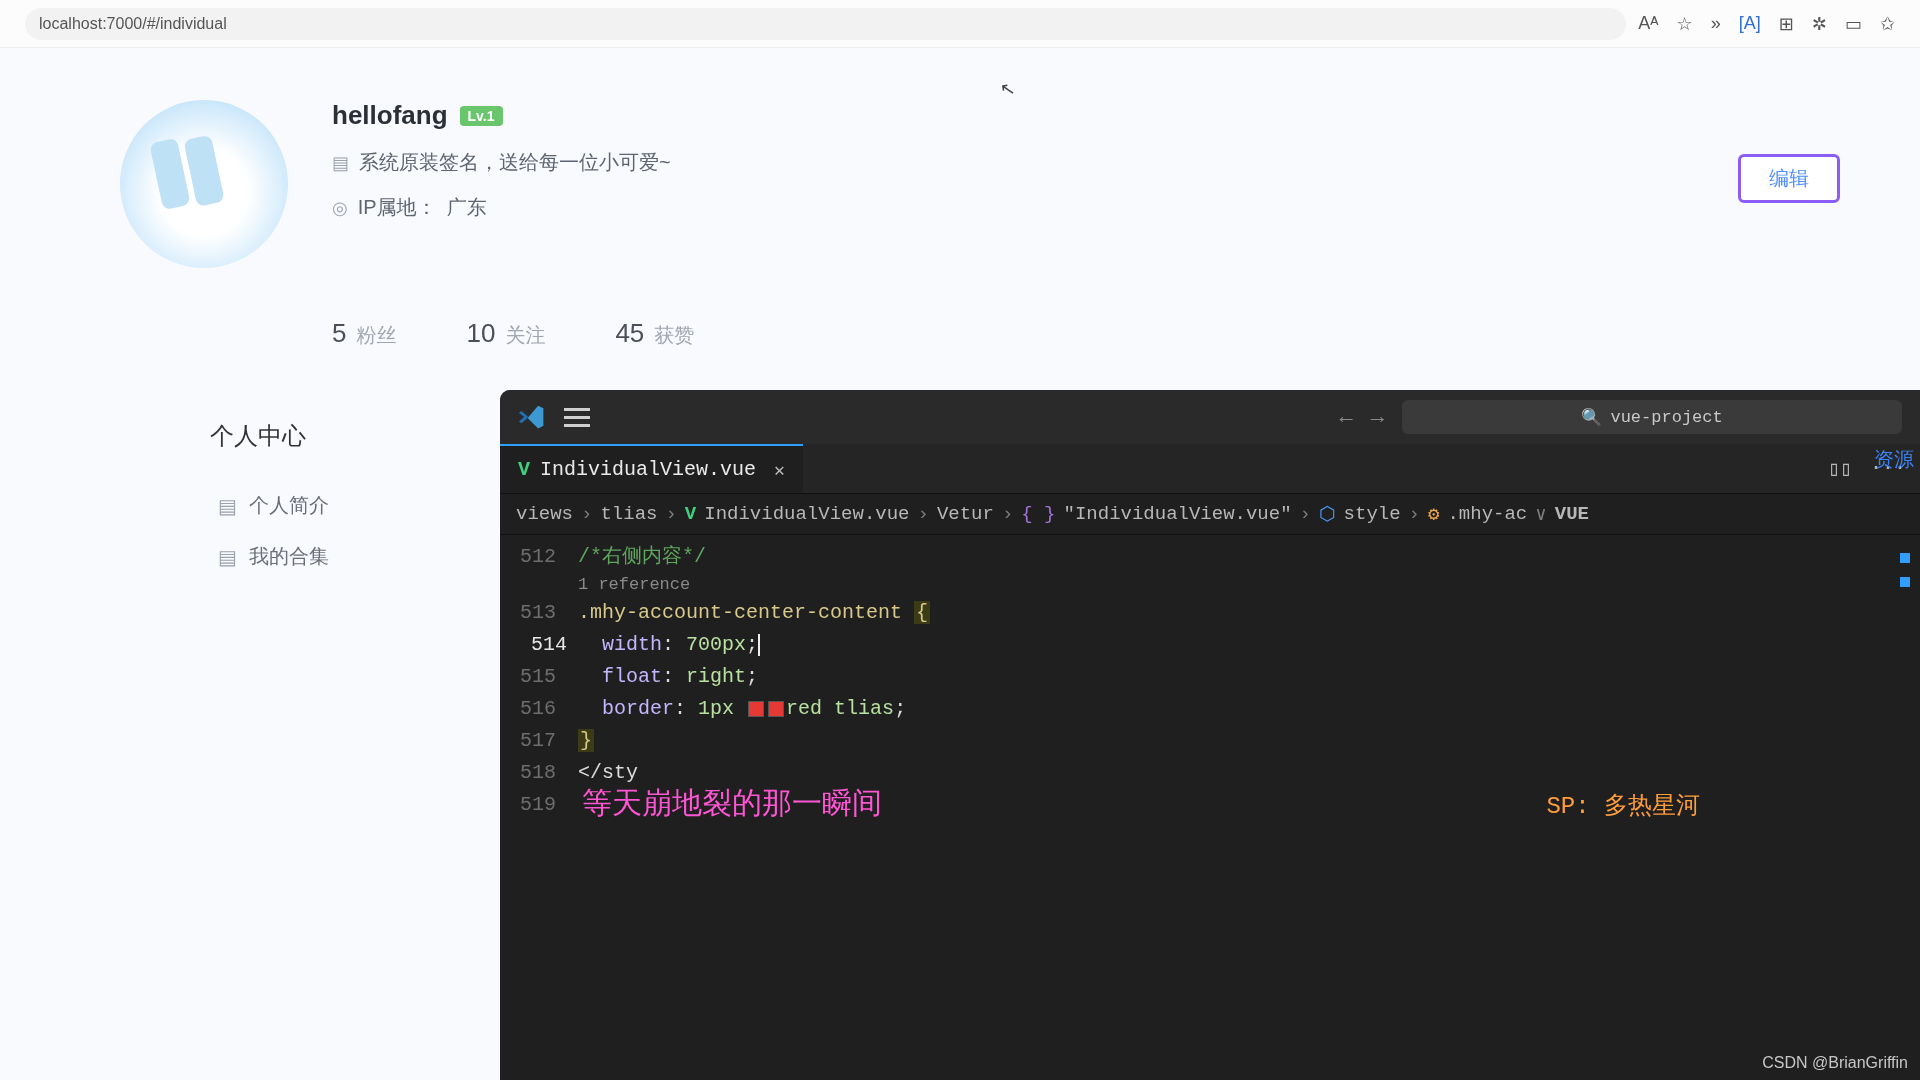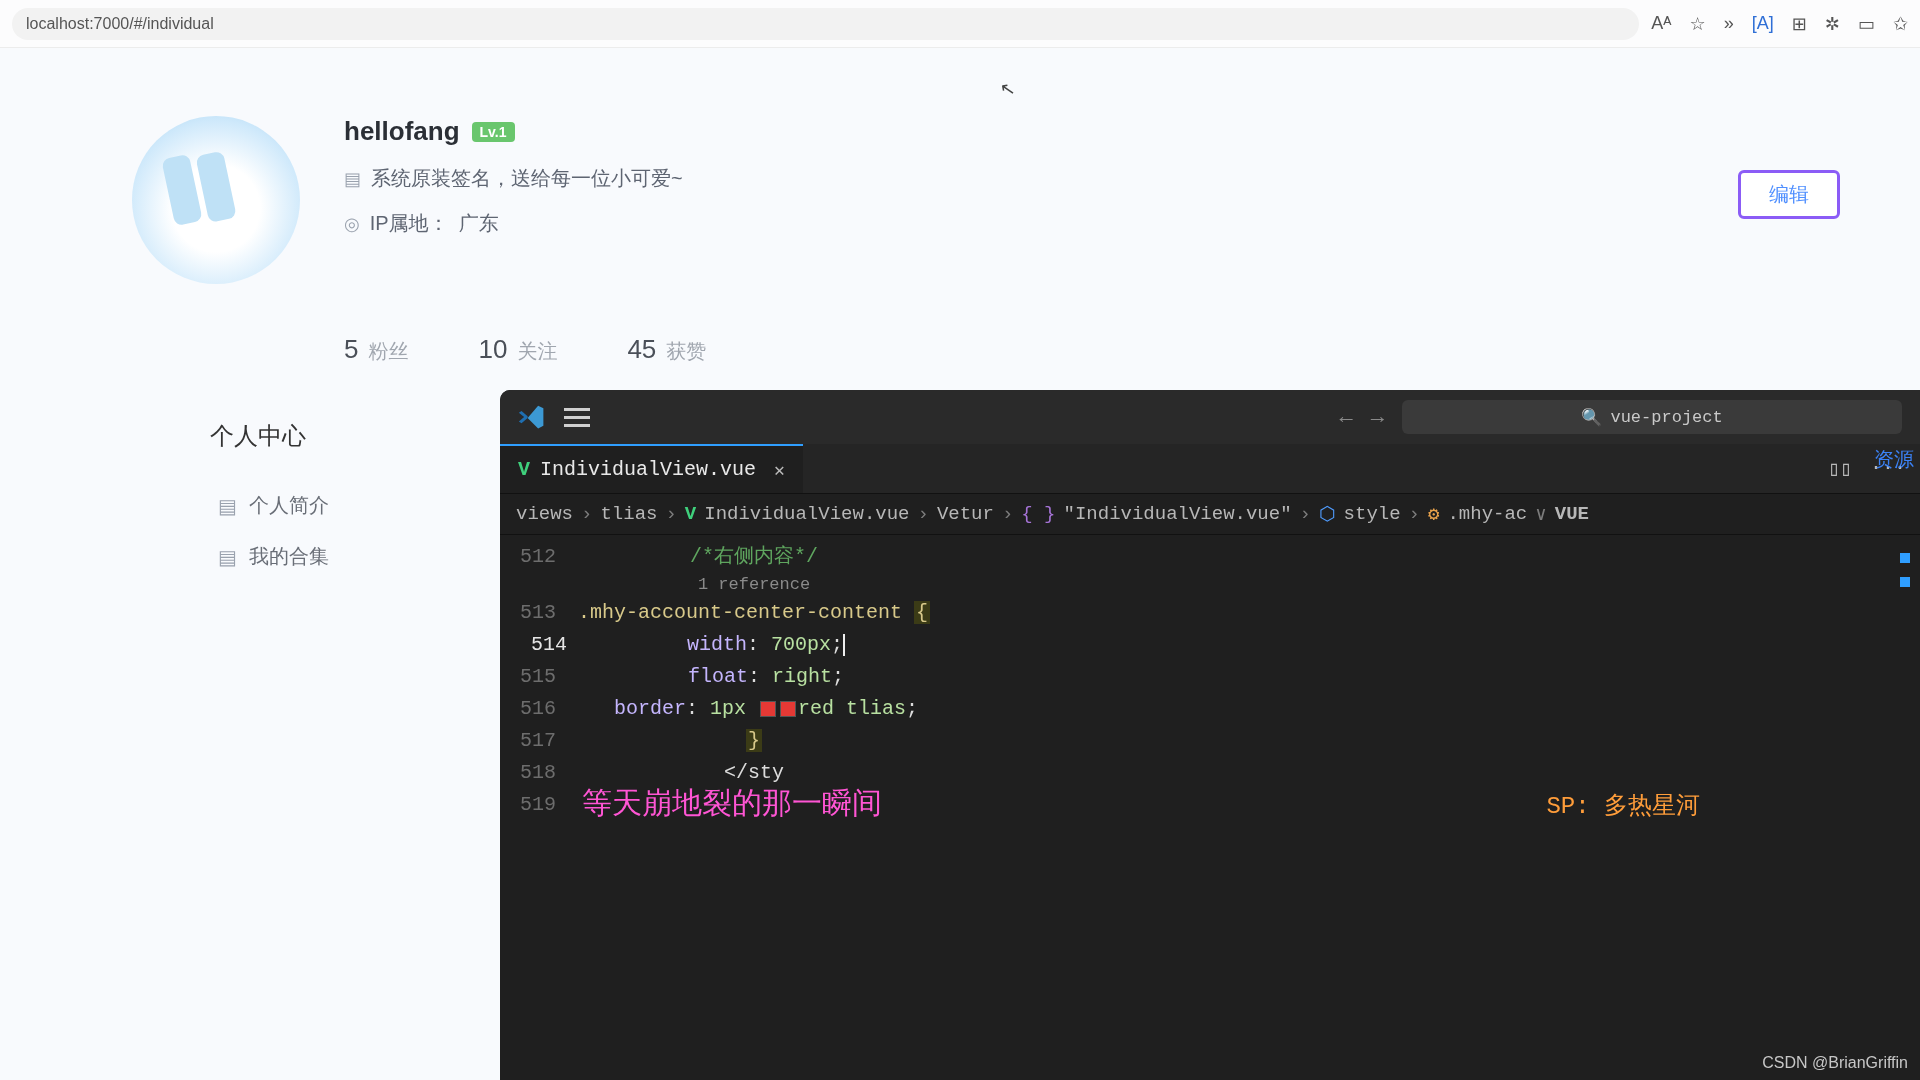--- a/index.html
+++ b/index.html
@@ -13,45 +13,44 @@
     }
 
     
     .browser-chrome {
       position: absolute;
       top: 0; left: 0; right: 0;
       height: 48px;
       background: #fcfcfd;
       display: flex;
       align-items: center;
-      padding: 0 12px;
+      padding: 0 25px;
       gap: 12px;
       border-bottom: 1px solid #ececec;
     }
     .addr-bar {
       flex: 1;
       height: 32px;
       background: #f2f2f2;
       border-radius: 16px;
       display: flex;
       align-items: center;
       padding: 0 14px;
       color: #555;
       font-size: 16px;
     }
     .browser-icons { display: flex; gap: 18px; align-items: center; }
     .browser-icons span { color: #555; font-size: 18px; }
 
     
     .profile-area {
       position: absolute;
-      top: 76px;
+      top: 60px;
       left: 0; right: 0;
-      padding: 40px 60px 0 92px;
-      margin-left: 40px;
+      padding: 40px 60px 0 120px;
     }
     .profile-row { display: flex; gap: 44px; }
     .avatar {
       width: 168px; height: 168px;
       border-radius: 50%;
       background: radial-gradient(circle at 50% 55%, #ffffff 35%, #cfe9fb 70%, #9fd0f1 100%);
       position: relative;
       flex-shrink: 0;
       overflow: hidden;
     }
@@ -185,21 +184,21 @@
     .editor { display:flex; font-size:20px; line-height:32px; position:relative; }
     .gutter {
       width:70px;
       text-align:right;
       padding:6px 14px 6px 0;
       color:#6d6d6d;
       background:#1f1f1f;
       user-select:none;
     }
     .gutter .cl { color:#e6e6e6;margin-left:31px; }
-    .code { padding:6px 0 6px 8px;text-align:center; }
+    .code { padding:6px 0 6px 8px; }
     .c-comment { color:#5fa65f; }
     .c-ref { color:#8a8a8a; font-size:17px; }
     .c-sel { color:#d8c98a; }
     .c-prop { color:#c4b5fd; }
     .c-val { color:#b8e0a1; }
     .c-punct { color:#dcdcdc; }
     .c-brace { color:#d8c98a; }
     .c-close-bg { background:#3b3b16; padding:0 2px; }
     .color-sw {
       display:inline-block; width:16px; height:16px;

